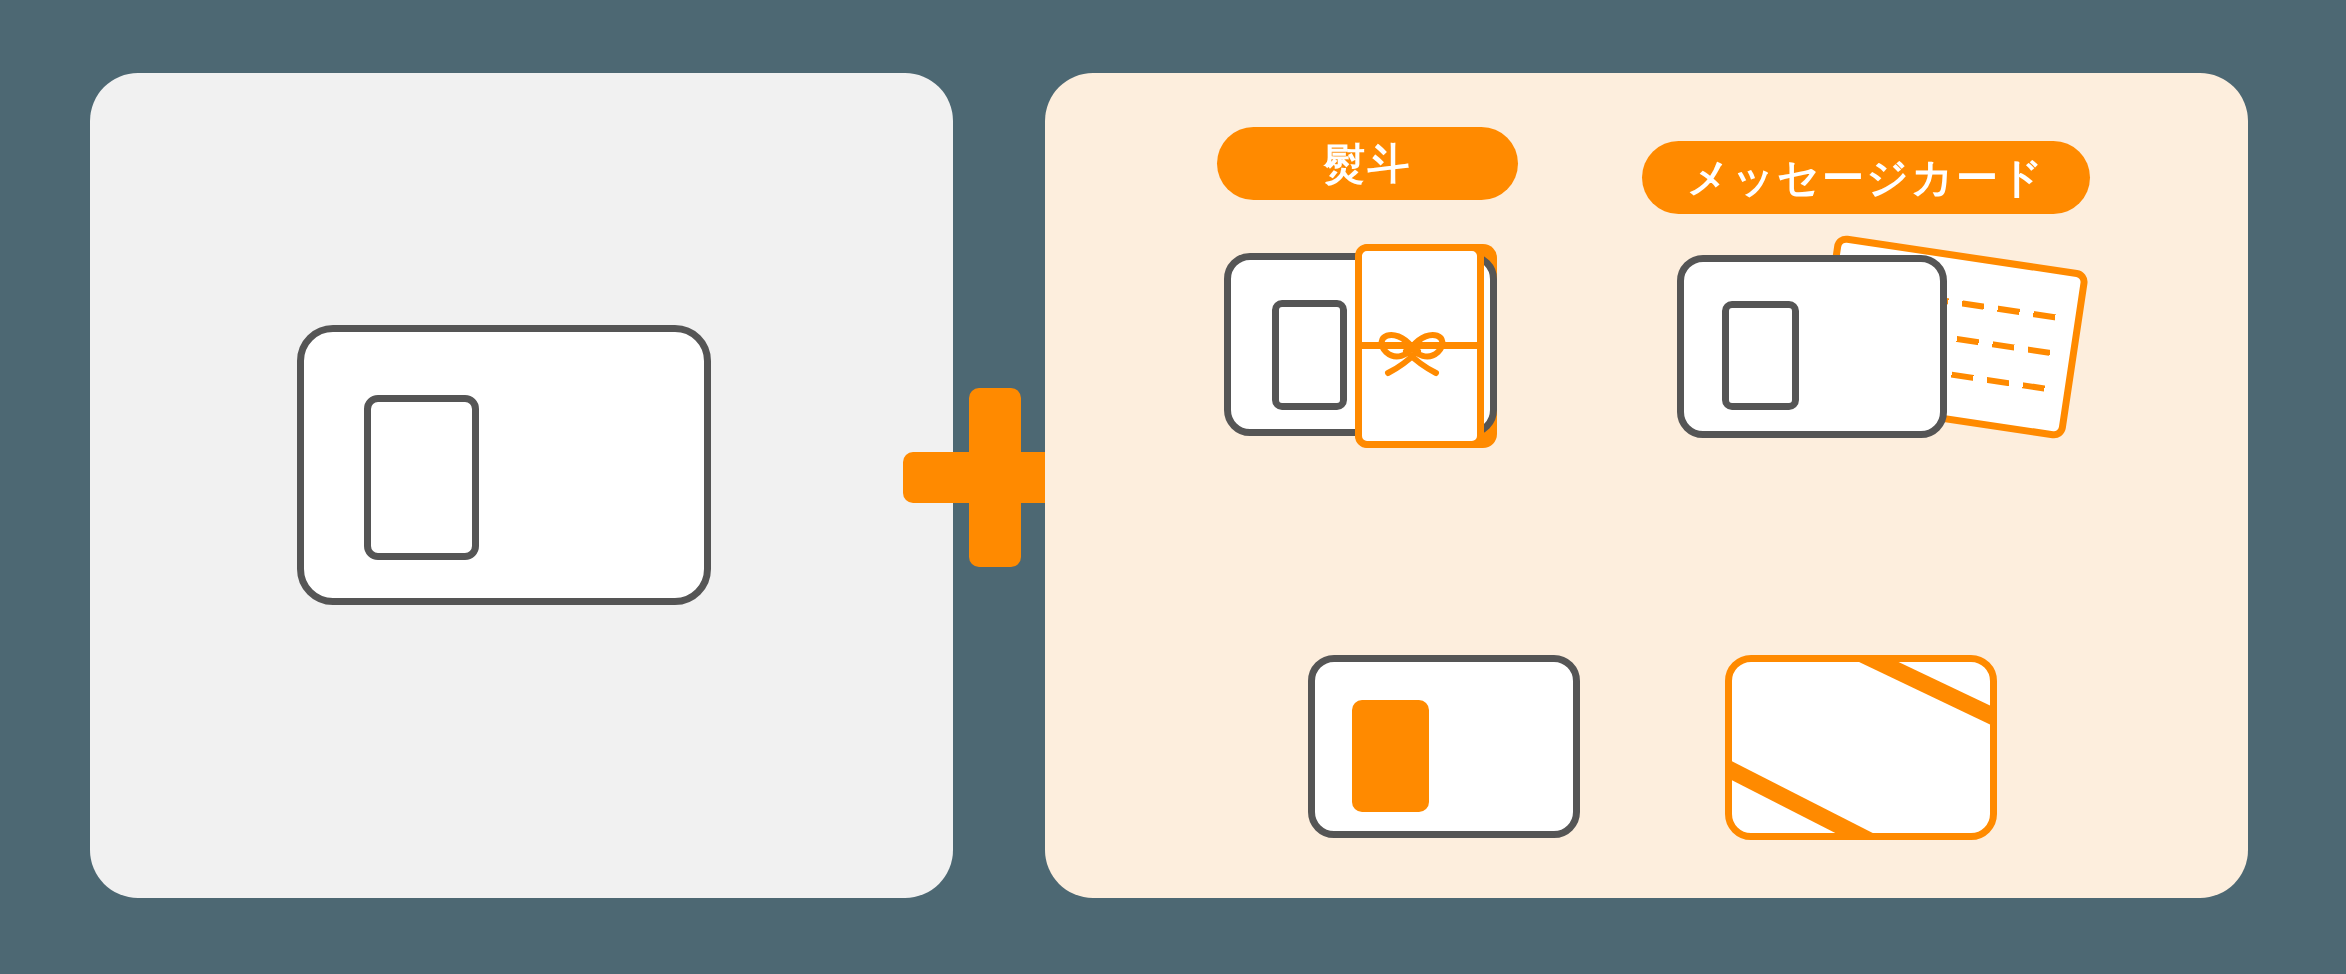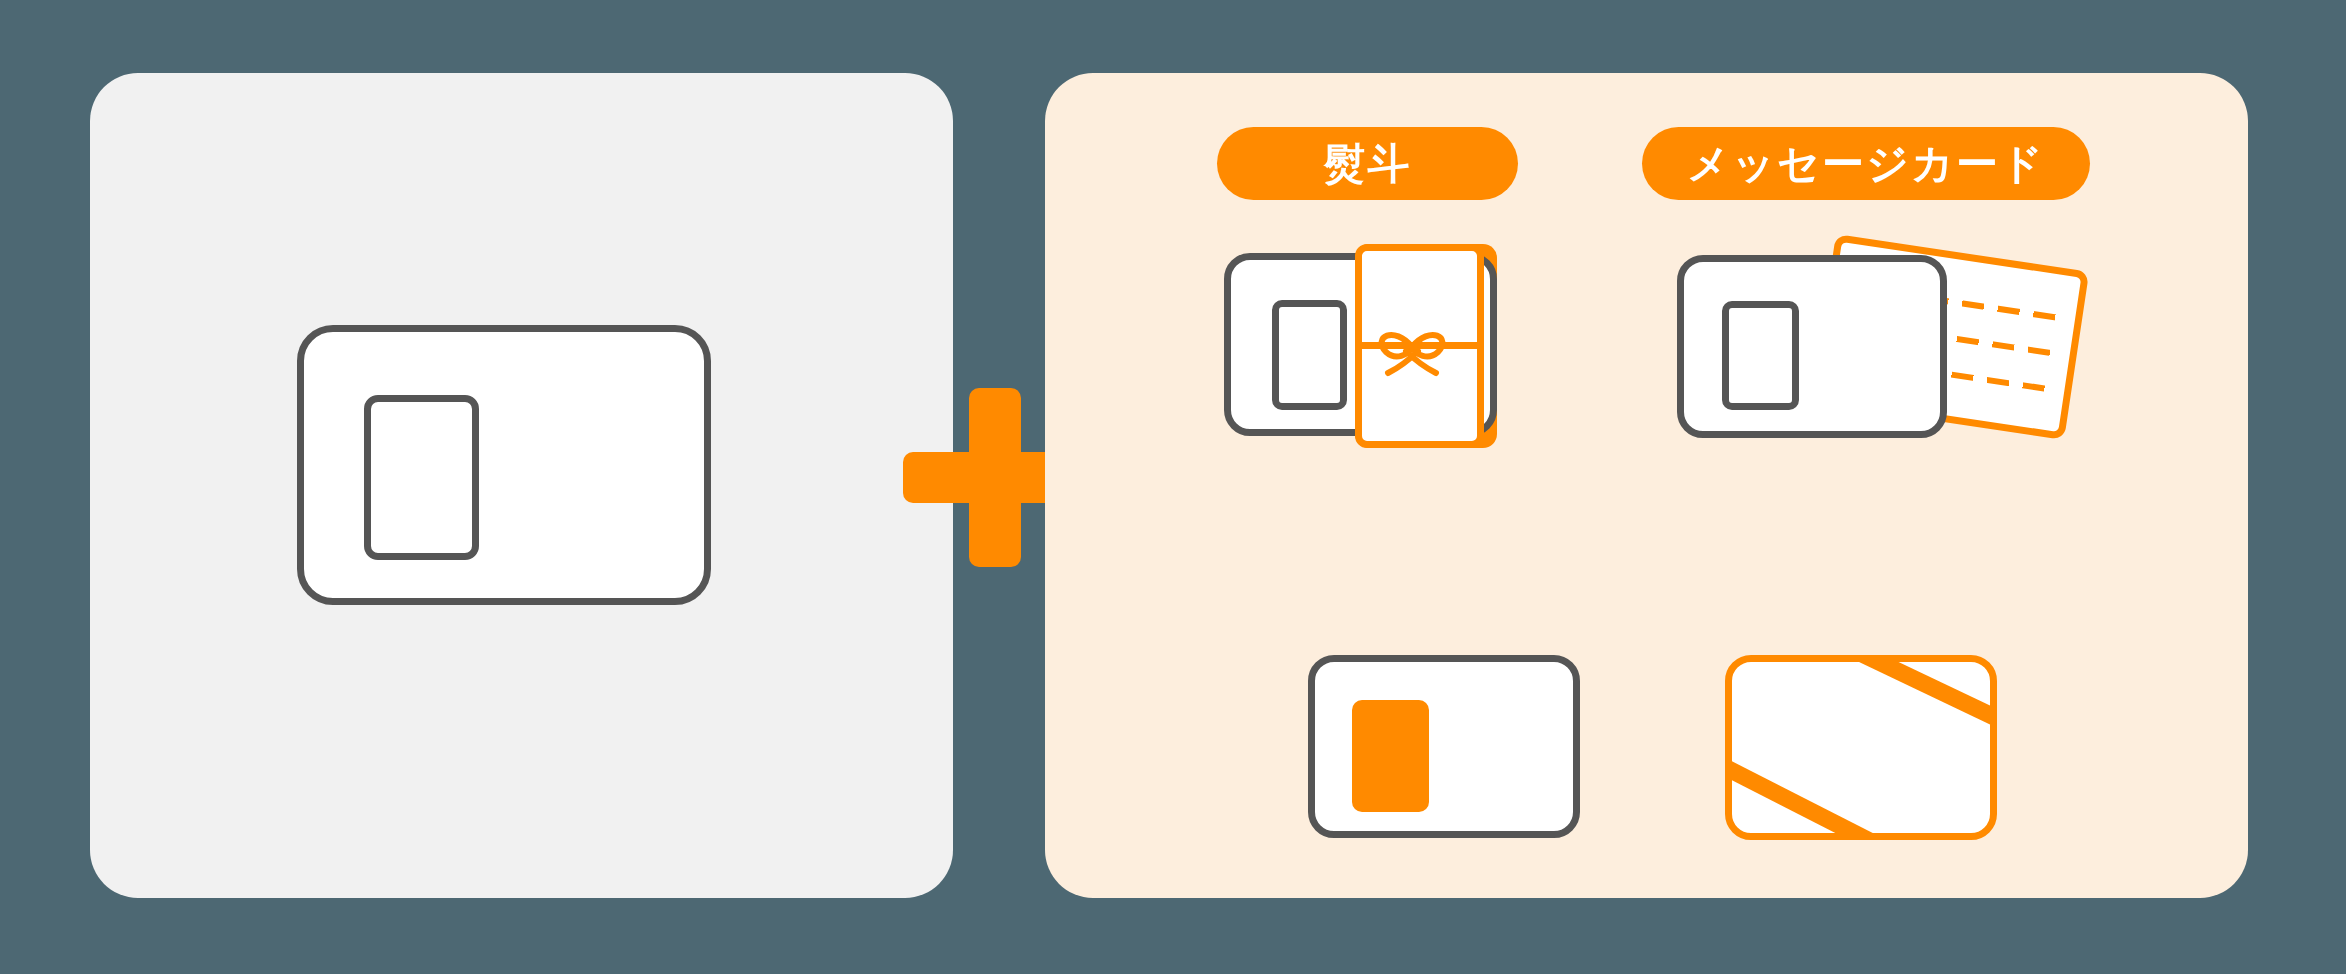--- a/index.html
+++ b/index.html
@@ -17,21 +17,21 @@
   #lp-window{left:60px;top:63px;width:115px;height:165px;border-radius:14px;}
   
   .plus-bar{position:absolute;background:#ff8a00;border-radius:10px;}
   #plus-h{left:903px;top:452px;width:184px;height:51px;}
   #plus-v{left:969px;top:388px;width:52px;height:179px;}
   
   .badge{position:absolute;height:73px;background:#ff8a00;border-radius:37px;
          display:flex;align-items:center;justify-content:center;
          color:#ffffff;font-size:42px;font-weight:800;letter-spacing:2px;white-space:nowrap;}
   #badge-noshi{left:172px;top:54px;width:301px;}
-  #badge-message{left:597px;top:54px;width:448px;}
+  #badge-message{left:597px;top:68px;width:448px;}
   #badge-original{left:160px;top:481px;width:913px;}
   
   #noshi-flap{left:310px;top:171px;width:142px;height:204px;background:#ff8a00;border-radius:14px;}
   #noshi-card{left:179px;top:180px;width:273px;height:183px;}
   #noshi-window{left:41px;top:40px;width:75px;height:110px;border-radius:10px;}
   #noshi-paper{left:310px;top:171px;width:129px;height:204px;background:#ffffff;
                border:7px solid #ff8a00;border-radius:12px;}
   #noshi-ribbon{left:0;top:91px;width:100%;height:7px;background:#ff8a00;}
   #noshi-bow{left:0px;top:70px;width:100px;height:64px;}
   

